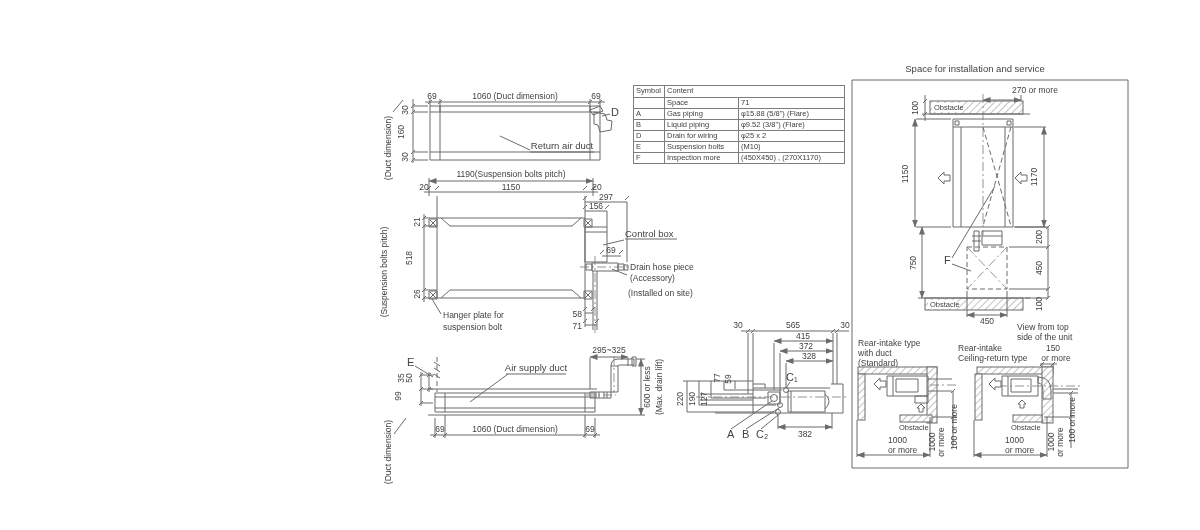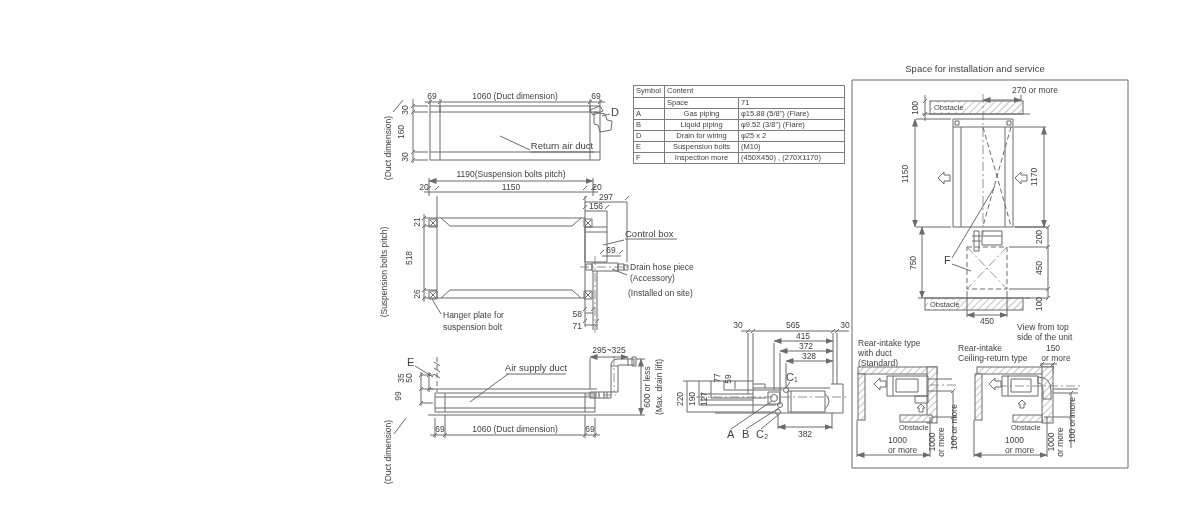--- a/index.html
+++ b/index.html
@@ -4,21 +4,21 @@
 <style>
   html,body{margin:0;padding:0;background:#ffffff;}
   body{width:1200px;height:530px;overflow:hidden;font-family:"Liberation Sans",sans-serif;}
   .stage{position:relative;width:1200px;height:530px;background:#ffffff;}
   .stage svg{position:absolute;left:0;top:0;}
   .title{position:absolute;left:99px;top:44px;font-size:23px;color:#1c1c1c;letter-spacing:.5px;}
   
   .spec{position:absolute;left:633px;top:85px;border-collapse:collapse;table-layout:fixed;width:211px;
         font-size:7.5px;color:#3f3f3f;}
   .spec td{border:1px solid #7d7d7d;padding:0 2px;line-height:8.5px;height:10px;vertical-align:middle;
-           text-align:center;white-space:nowrap;overflow:hidden;}
+           text-align:left;white-space:nowrap;overflow:hidden;}
   .spec td.c{text-align:left;}
   .spec .ind{padding-left:4px;}
   
   .ln{stroke:#6b6b6b;stroke-width:1;fill:none;}
   .dash{stroke:#6b6b6b;stroke-width:1;fill:none;stroke-dasharray:5 3;}
   .cl{stroke:#7a7a7a;stroke-width:.8;fill:none;stroke-dasharray:9 3 2 3;}
   .arr{marker-start:url(#ar);marker-end:url(#ar);}
   .ht{fill:url(#h);stroke:#6b6b6b;stroke-width:1;}
   .wp{fill:#ffffff;stroke:none;}
   .po{fill:#ffffff;stroke:#6b6b6b;stroke-width:1;}

